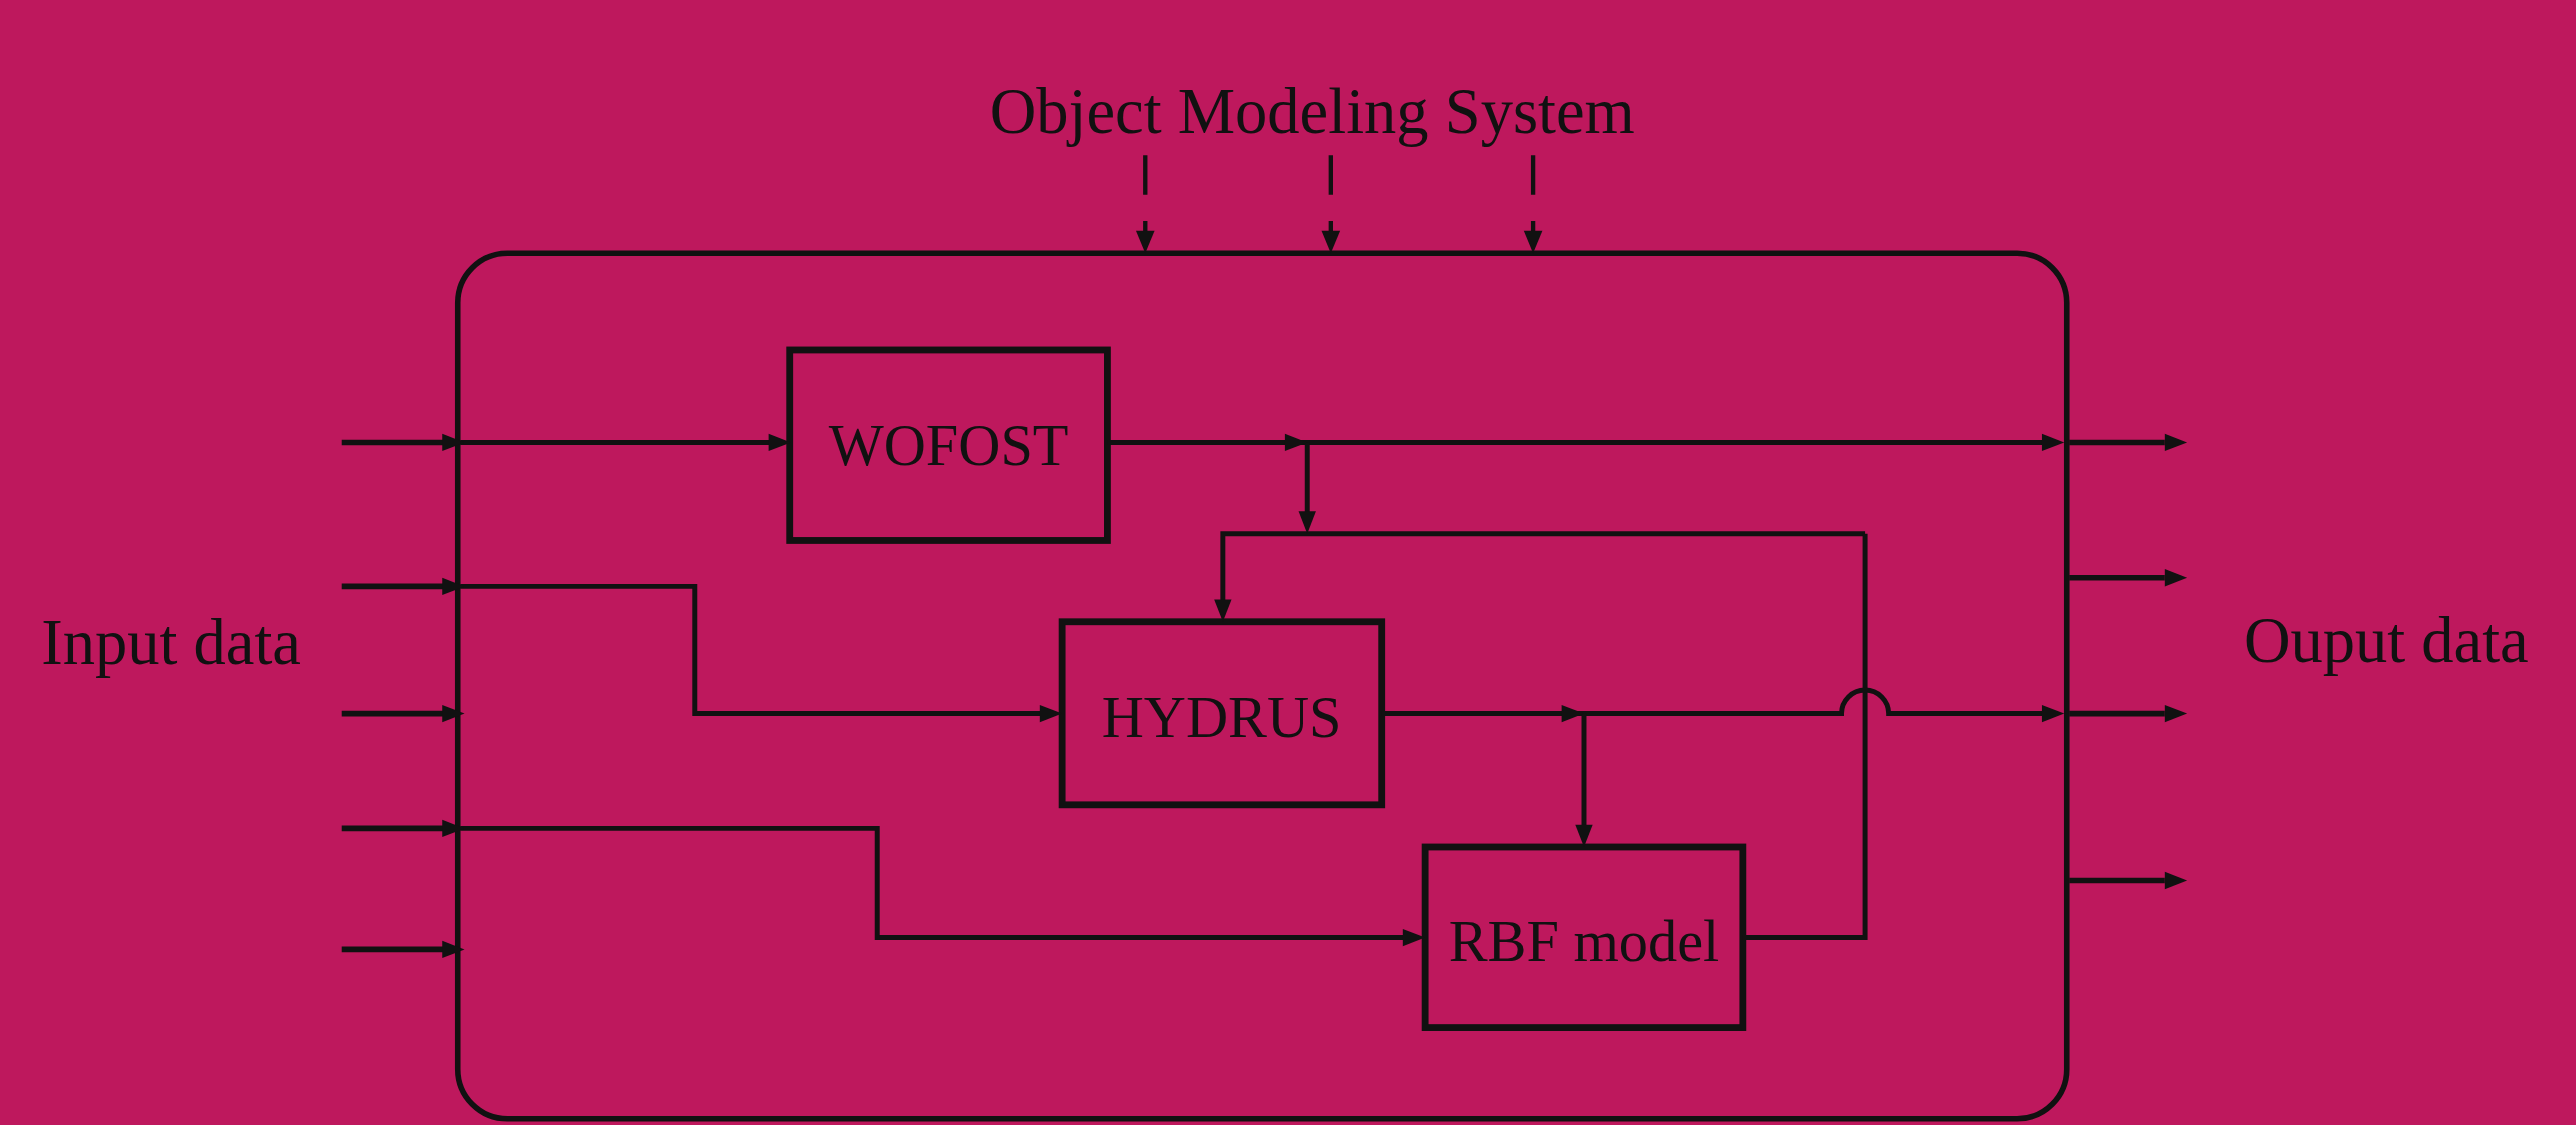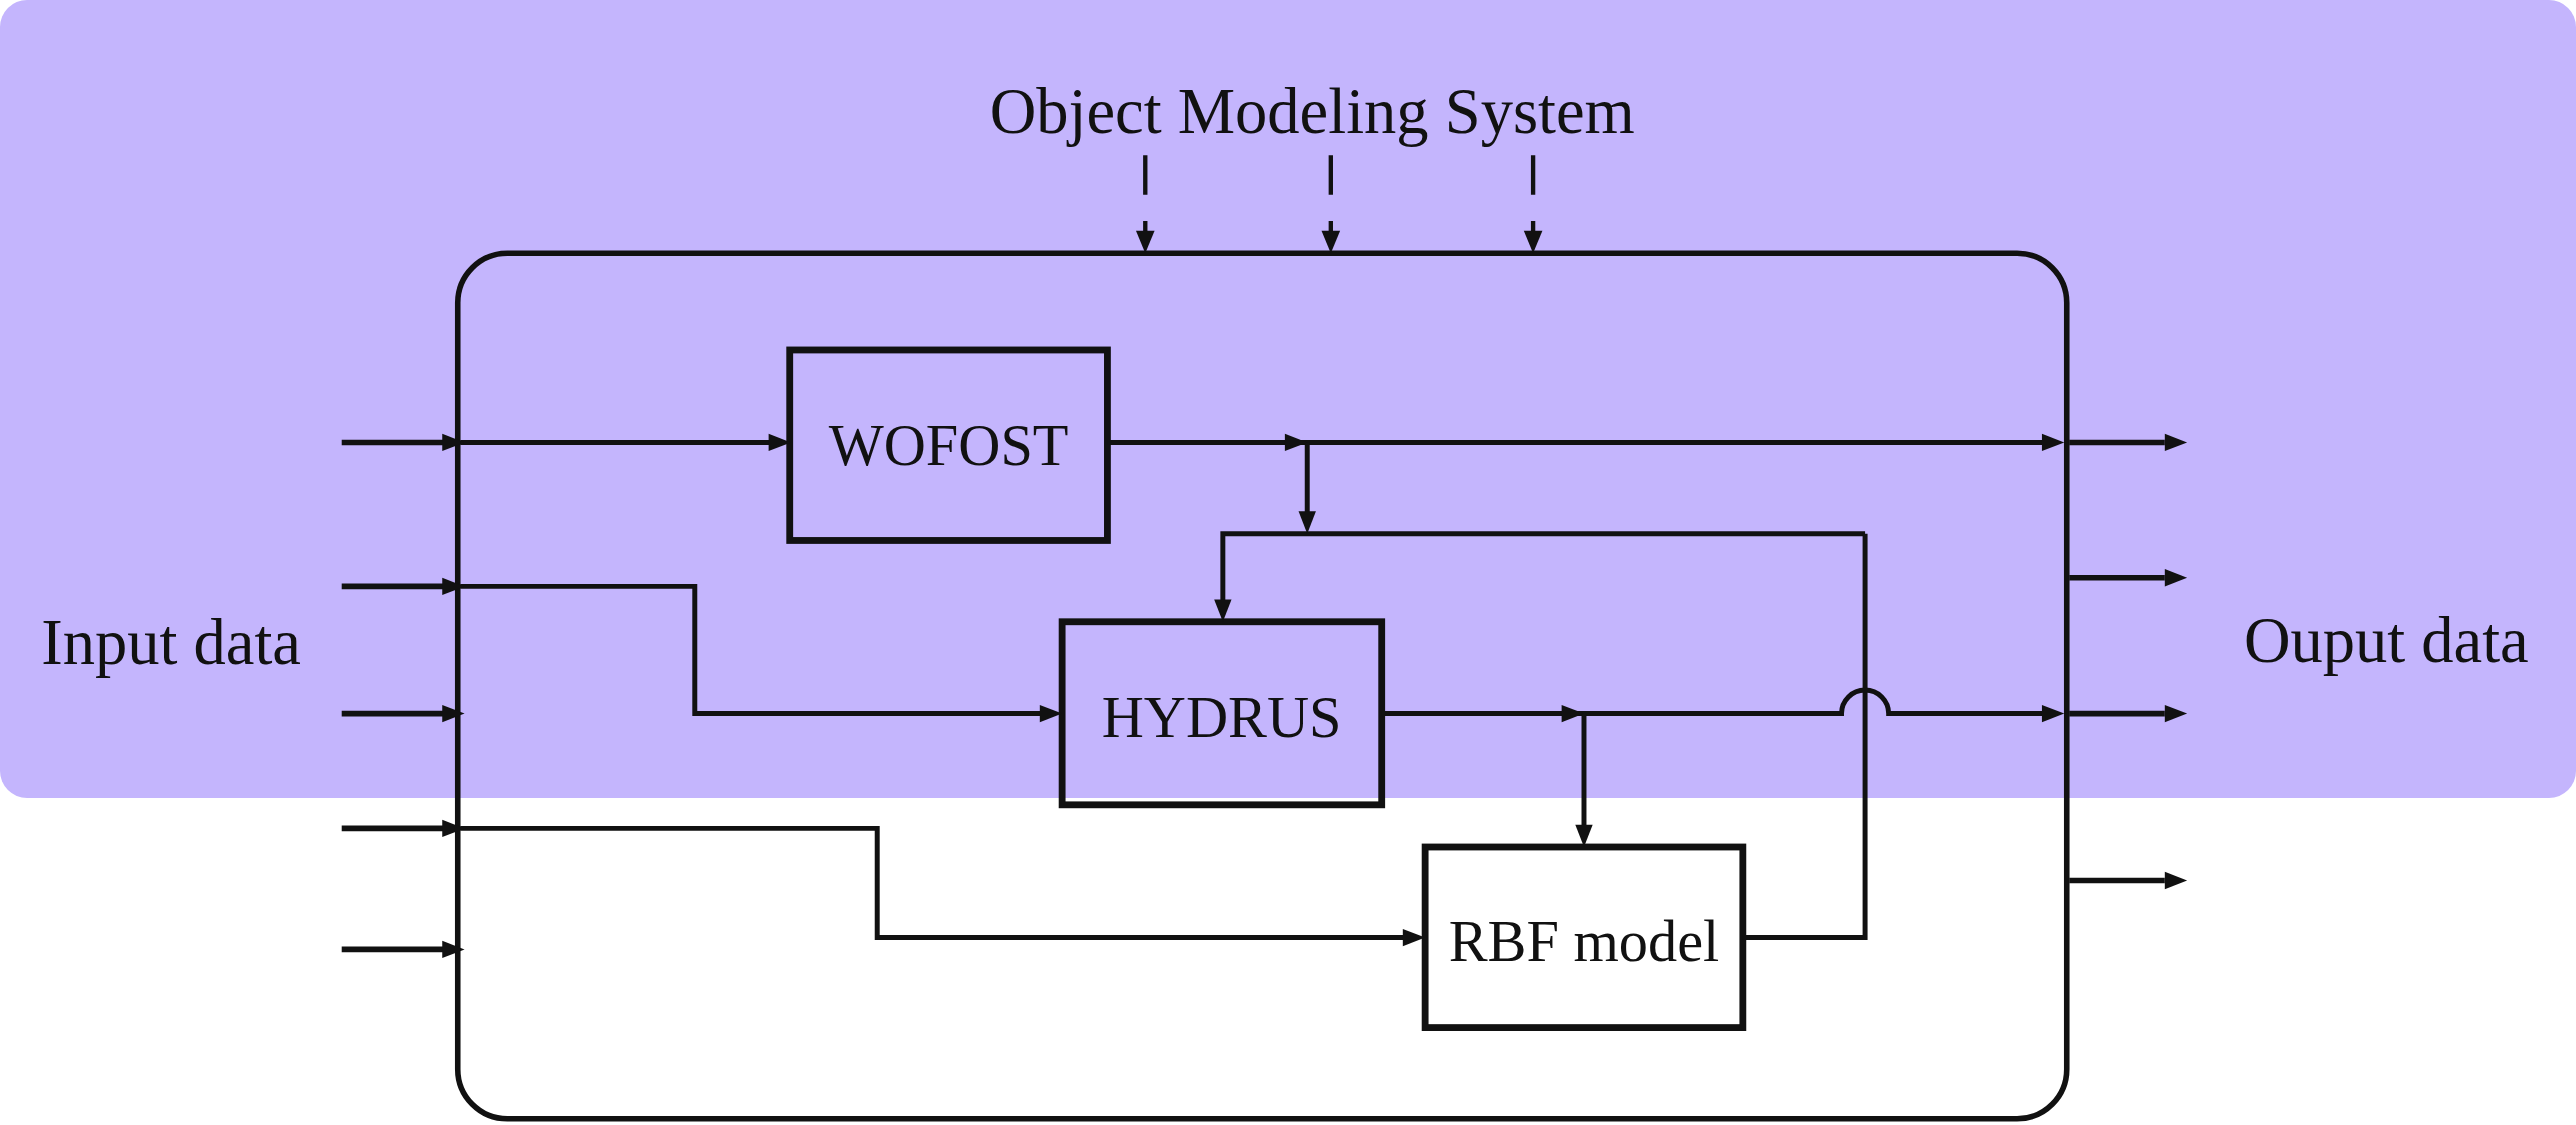--- a/index.html
+++ b/index.html
@@ -6,23 +6,22 @@
     margin: 0;
     padding: 0;
     background: #ffffff;
     width: 2576px;
     height: 1125px;
     overflow: hidden;
   }
   .figure-wrap {
     position: relative;
     width: 2576px;
-    height: 798px;
-    background: #c4b5fd;
-    border-radius: 27px;
+    height: 1125px;
+    background: #be185d;
   }
   svg {
     display: block;
     width: 2576px;
     height: 1125px;
   }
   .label-text {
     font-family: "Liberation Serif", "DejaVu Serif", serif;
     font-size: 104px;
   }

